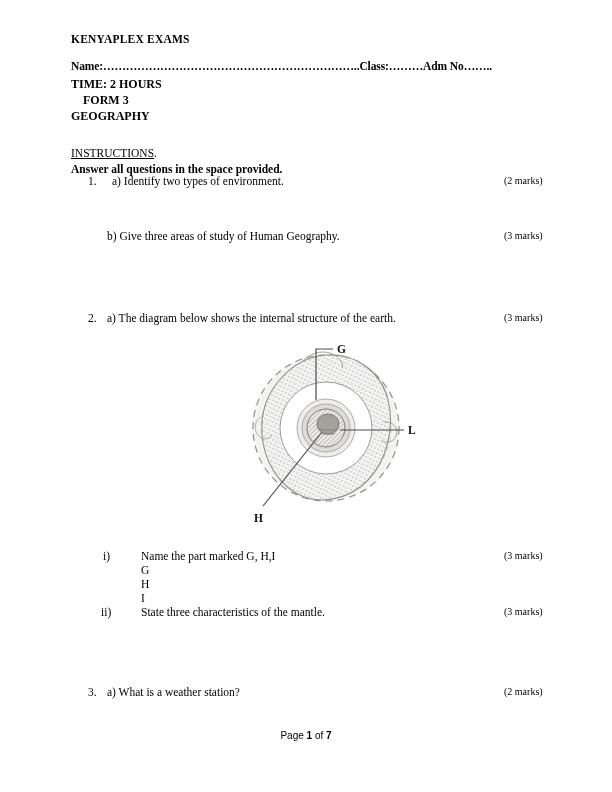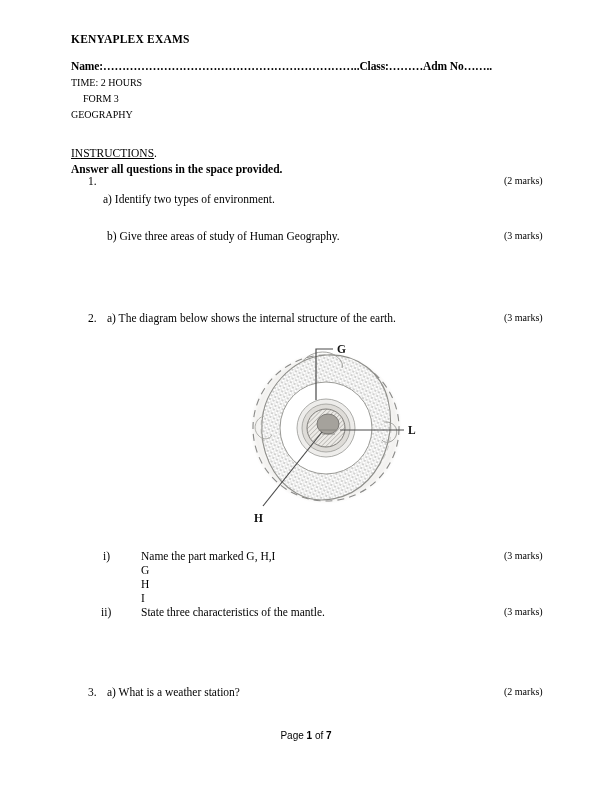--- a/index.html
+++ b/index.html
@@ -33,22 +33,22 @@
   }
   .name-line {
     left: 71px; top: 60px;
     font-size: 11.5px;
     font-weight: bold;
     white-space: nowrap;
     letter-spacing: -0.1px;
   }
   .meta-line {
     left: 71px;
-    font-size: 10px;
-    font-weight: normal;
+    font-size: 12px;
+    font-weight: bold;
     white-space: nowrap;
     text-align: center;
   }
   .meta-1 { top: 77px; }
   .meta-2 { top: 93px; margin-left: 12px; }
   .meta-3 { top: 109px; }
   .meta-4 { top: 125px; }
 
   .instructions-head {
     left: 71px; top: 147px;
@@ -111,21 +111,21 @@
   <div class="abs name-line">Name:…………………………………………………………..Class:………Adm No……..</div>
 
   <div class="abs meta-line meta-1">TIME: 2 HOURS</div>
   <div class="abs meta-line meta-2">FORM 3</div>
   <div class="abs meta-line meta-3">GEOGRAPHY</div>
 
   <div class="abs instructions-head"><span class="u">INSTRUCTIONS</span><span>.</span></div>
   <div class="abs instructions-sub">Answer all questions in the space provided.</div>
 
   <div class="abs q-num" style="left:88px; top:175px;">1.</div>
-  <div class="abs q-text" style="left:103px; top:175px;margin-top:18px;"><span>a)</span> <span>Identify two types of environment.</span></div>
+  <div class="abs q-text" style="left:112px; top:175px;"><span>a)</span> <span>Identify two types of environment.</span></div>
   <div class="abs marks" style="top:175px;">(2 marks)</div>
 
   <div class="abs q-text" style="left:107px; top:230px;"><span>b)</span> <span>Give three areas of study of Human Geography.</span></div>
   <div class="abs marks" style="top:230px;">(3 marks)</div>
 
   <div class="abs q-num" style="left:88px; top:312px;">2.</div>
   <div class="abs q-text" style="left:107px; top:312px;"><span>a)</span> <span>The diagram below shows the internal structure of the earth.</span></div>
   <div class="abs marks" style="top:312px;">(3 marks)</div>
 
   <div class="abs diagram">

